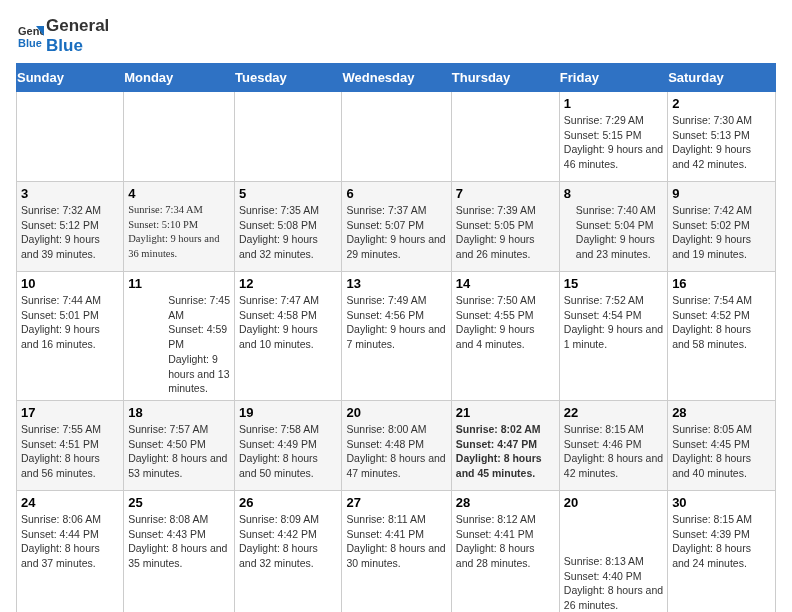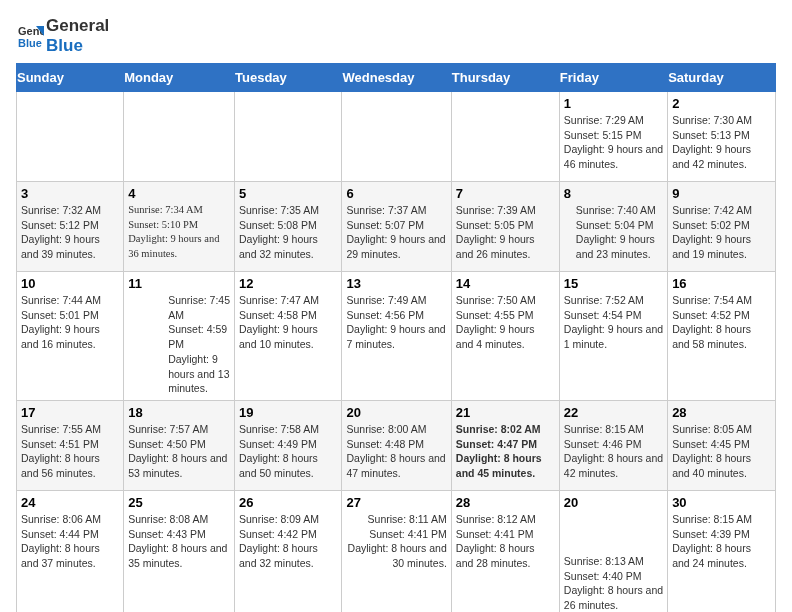--- a/index.html
+++ b/index.html
@@ -278,21 +278,21 @@
 Daylight: 8 hours and 35 minutes.</div>
         </td>
         <td>
           <span class="day-num">26</span>
           <div class="day-info" style="white-space: pre-line;">Sunrise: 8:09 AM
 Sunset: 4:42 PM
 Daylight: 8 hours and 32 minutes.</div>
         </td>
         <td>
           <span class="day-num">27</span>
-          <div class="day-info" style="white-space: pre-line; text-align: right;">Sunrise: 8:11 AM
+          <div class="day-info" style="white-space: pre-line;">Sunrise: 8:11 AM
 Sunset: 4:41 PM
 Daylight: 8 hours and 30 minutes.</div>
         </td>
         <td>
           <span class="day-num">28</span>
           <div class="day-info" style="white-space: pre-line;">Sunrise: 8:12 AM
 Sunset: 4:41 PM
 Daylight: 8 hours and 28 minutes.</div>
         </td>
         <td>

